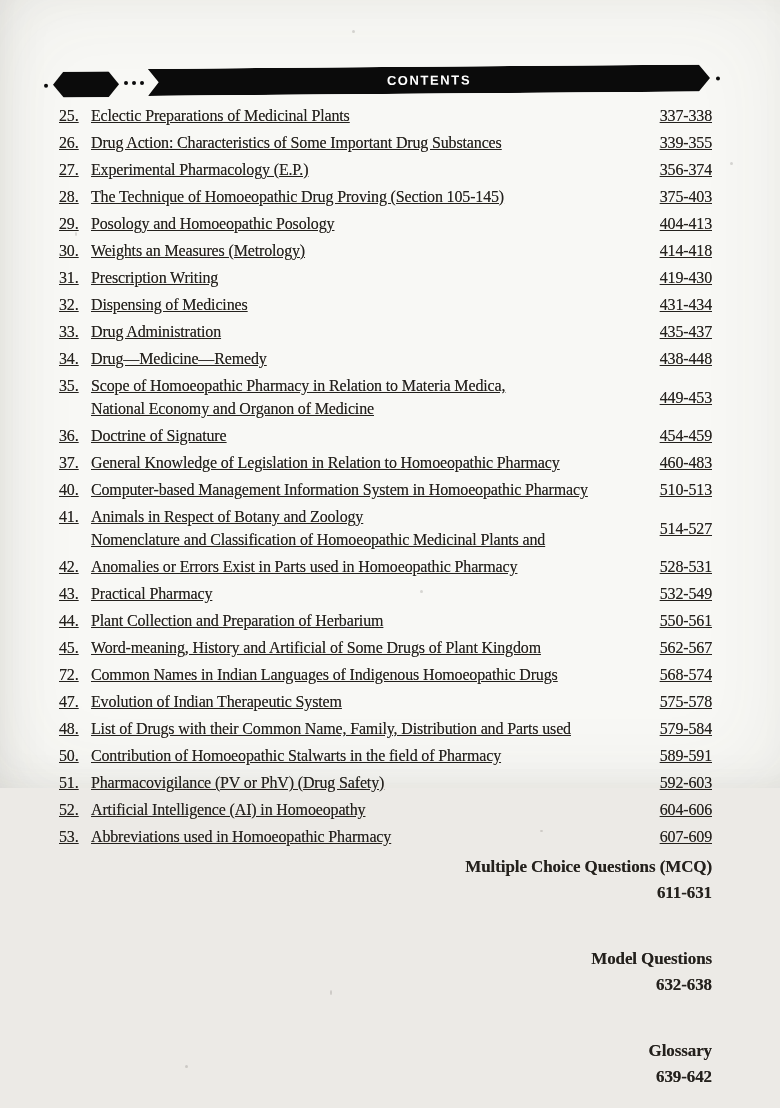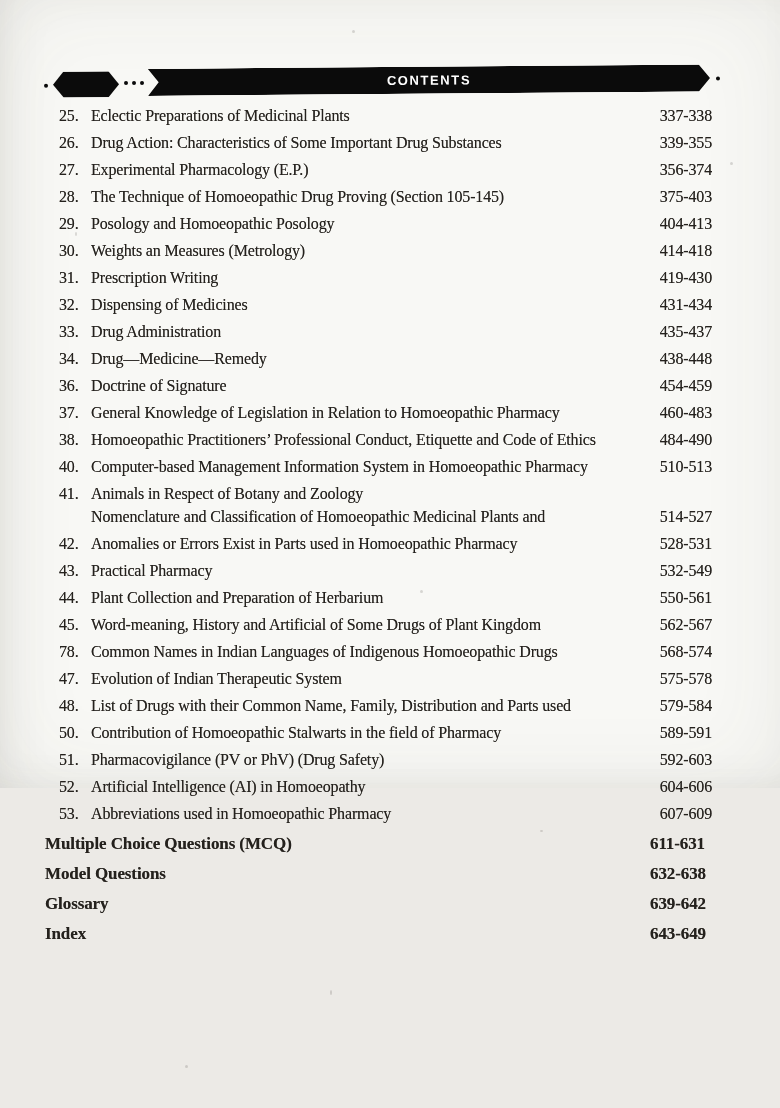--- a/index.html
+++ b/index.html
@@ -52,38 +52,40 @@
     font-family:"Liberation Sans","DejaVu Sans",sans-serif;
     font-size:13px;font-weight:bold;letter-spacing:1.6px;
     color:#fff;
   }
   
   .toc{
     position:absolute;top:104px;left:45px;right:68px;
     text-shadow:0 0 .4px rgba(40,35,30,.55);
   }
   .toc-entry{
-    display:flex;align-items:flex-end;
+    display:flex;align-items:center;
     line-height:23px;margin-bottom:4px;
     font-size:16px;letter-spacing:-0.15px;
     white-space:nowrap;
+    text-decoration:underline;
   }
   .toc-num{
     align-self:flex-start;
     width:26px;flex:0 0 26px;margin-left:14px;
   }
   .toc-lines{flex:1;min-width:0;margin-left:6px;}
   .toc-pages{flex:0 0 60px;text-align:right;margin-left:16px;}
   
   .bm{margin-top:6px;}
   .bm-entry{
     display:flex;align-items:flex-end;
     line-height:26px;margin-bottom:4px;
     font-size:17px;font-weight:bold;letter-spacing:-0.1px;
     white-space:nowrap;
+    flex-direction:column;
   }
   .bm-title{flex:1;}
   .bm-pages{flex:0 0 62px;text-align:left;}
   
   .speck{position:absolute;background:rgba(60,55,50,.18);border-radius:50%;}
 </style>
 </head>
 <body>
 
 <div class="page">
@@ -178,39 +180,40 @@
     <span class="toc-pages">435-437</span>
   </div>
         <div class="toc-entry">
     <span class="toc-num">34.</span>
     <div class="toc-lines">
             <div class="toc-line">Drug—Medicine—Remedy</div>
           </div>
     <span class="toc-pages">438-448</span>
   </div>
         <div class="toc-entry">
+    <span class="toc-num">35.</span>
+    <div class="toc-lines">
+            <div class="toc-line">Scope of Homoeopathic Pharmacy in Relation to Materia Medica,</div>
+            <div class="toc-line">National Economy and Organon of Medicine</div>
+          </div>
+    <span class="toc-pages">449-453</span>
+  </div>
+        <div class="toc-entry">
     <span class="toc-num">36.</span>
     <div class="toc-lines">
             <div class="toc-line">Doctrine of Signature</div>
           </div>
     <span class="toc-pages">454-459</span>
   </div>
         <div class="toc-entry">
     <span class="toc-num">37.</span>
     <div class="toc-lines">
             <div class="toc-line">General Knowledge of Legislation in Relation to Homoeopathic Pharmacy</div>
           </div>
     <span class="toc-pages">460-483</span>
-  </div>
-        <div class="toc-entry">
-    <span class="toc-num">38.</span>
-    <div class="toc-lines">
-            <div class="toc-line">Homoeopathic Practitioners’ Professional Conduct, Etiquette and Code of Ethics</div>
-          </div>
-    <span class="toc-pages">484-490</span>
   </div>
         <div class="toc-entry">
     <span class="toc-num">40.</span>
     <div class="toc-lines">
             <div class="toc-line">Computer-based Management Information System in Homoeopathic Pharmacy</div>
           </div>
     <span class="toc-pages">510-513</span>
   </div>
         <div class="toc-entry">
     <span class="toc-num">41.</span>
@@ -242,21 +245,21 @@
     <span class="toc-pages">550-561</span>
   </div>
         <div class="toc-entry">
     <span class="toc-num">45.</span>
     <div class="toc-lines">
             <div class="toc-line">Word-meaning, History and Artificial of Some Drugs of Plant Kingdom</div>
           </div>
     <span class="toc-pages">562-567</span>
   </div>
         <div class="toc-entry">
-    <span class="toc-num">78.</span>
+    <span class="toc-num">72.</span>
     <div class="toc-lines">
             <div class="toc-line">Common Names in Indian Languages of Indigenous Homoeopathic Drugs</div>
           </div>
     <span class="toc-pages">568-574</span>
   </div>
         <div class="toc-entry">
     <span class="toc-num">47.</span>
     <div class="toc-lines">
             <div class="toc-line">Evolution of Indian Therapeutic System</div>
           </div>

